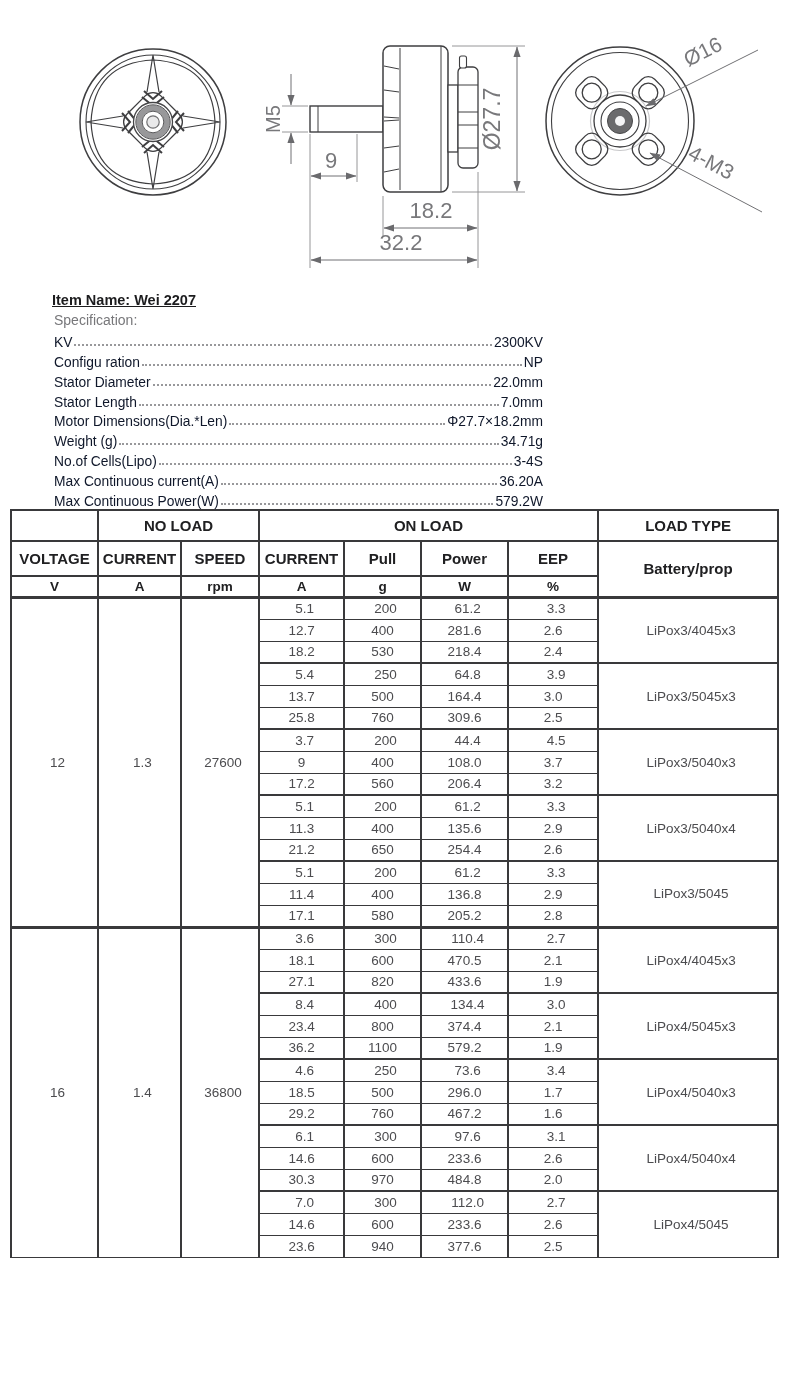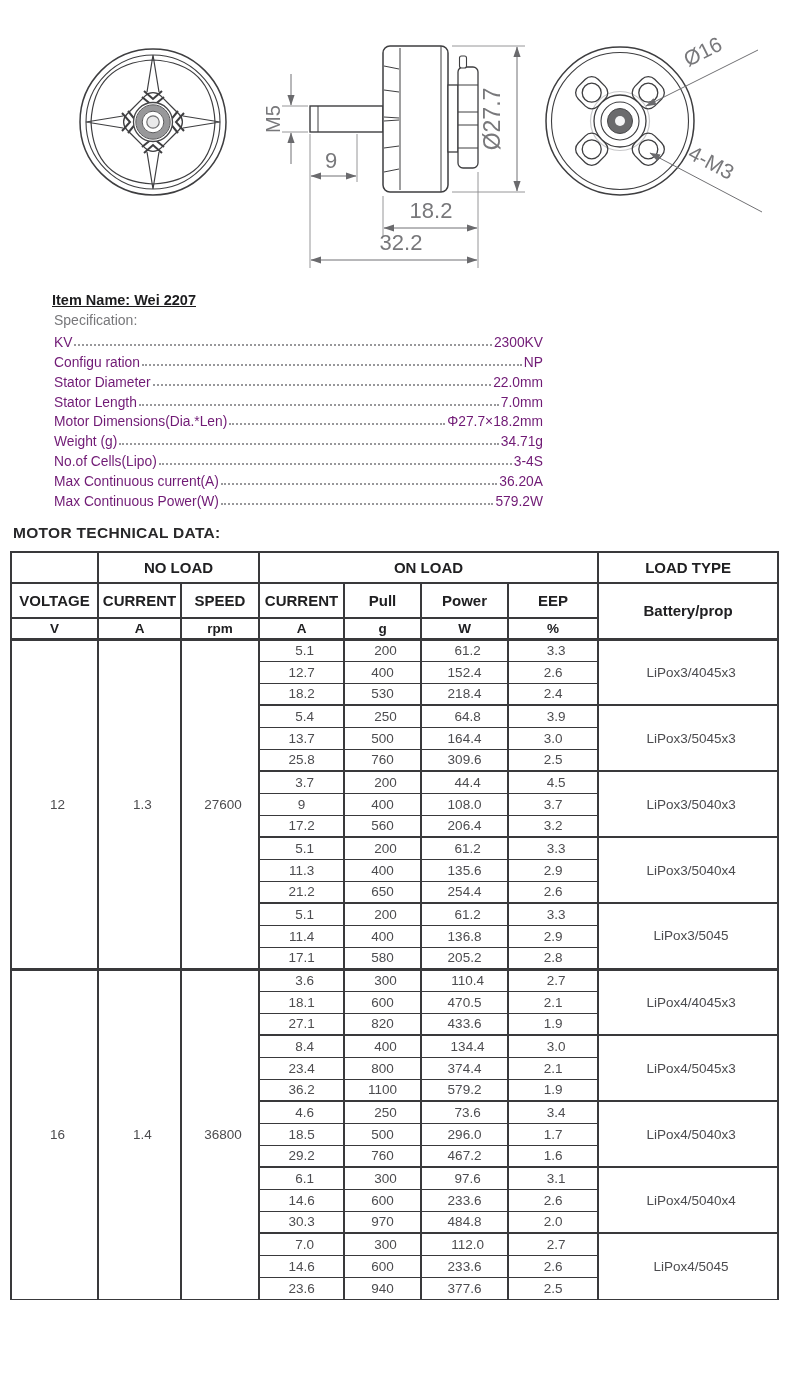--- a/index.html
+++ b/index.html
@@ -7,21 +7,21 @@
   .page { width:790px; height:1384px; background:#fff; overflow:hidden; position:relative; }
   .drawings { display:block; width:790px; height:280px; }
   svg .obj { stroke:#3e3e40; fill:none; }
   svg .objw { stroke:#3e3e40; fill:#fff; }
   svg .dimline { stroke:#717174; stroke-width:1; fill:none; }
   svg .extline { stroke:#8a8a8d; stroke-width:0.9; fill:none; }
   svg text.dim { fill:#78787b; font-family:"Liberation Sans", sans-serif; }
   .item-title { margin:10px 0 0 52px; font-size:14.5px; font-weight:bold; color:#1c1c1e; line-height:20px;text-decoration:underline; }
   .spec-heading { margin-left:54px; font-size:14px; color:#77777a; line-height:20px; }
   .spec-list { margin-left:54px; width:489px; }
-  .spec-row { display:flex; align-items:flex-end; height:19.9px; font-size:13.8px; color:#701a75; }
+  .spec-row { display:flex; align-items:flex-end; height:19.9px; font-size:13.8px; color:#0f172a; }
   .spec-label { white-space:nowrap; }
   .spec-dots { flex:1 1 auto; border-bottom:2px dotted #98989b; margin:0 2px 4px 2px; min-width:20px; }
   .spec-value { white-space:nowrap; }
   .table-heading { margin:14px 0 9px 13px; font-size:15.5px; font-weight:bold; color:#28282a; letter-spacing:0.3px; line-height:19px; }
   .motor-table { border-collapse:collapse; table-layout:fixed; width:767px; margin-left:10px; }
   .motor-table th, .motor-table td { border:2px solid #39393b; text-align:center; vertical-align:middle; padding:0; overflow:hidden; }
   .motor-table thead th { color:#202022; }
   .motor-table tr.hrow1 th { height:31px; font-size:15px; }
   .motor-table tr.hrow2 th { height:35px; font-size:15px; }
   .motor-table tr.units th { height:21px; font-size:13.5px; }
@@ -198,21 +198,20 @@
         <span class="spec-dots"></span>
         <span class="spec-value">36.20A</span>
       </div>
       <div class="spec-row">
         <span class="spec-label">Max Continuous Power(W)</span>
         <span class="spec-dots"></span>
         <span class="spec-value">579.2W</span>
       </div>
     </div>
 
-  <div class="table-heading">MOTOR TECHNICAL DATA:</div>
 
   <table class="motor-table">
     <colgroup>
       <col style="width:87px">
         <col style="width:83px">
         <col style="width:78px">
         <col style="width:85px">
       <col style="width:77px">
         <col style="width:87px">
         <col style="width:90px">
@@ -252,21 +251,21 @@
           <td rowspan="15">27600</td>
           <td>5.1</td>
           <td>200</td>
           <td>61.2</td>
           <td>3.3</td>
           <td rowspan="3" class="battery-cell">LiPox3/4045x3</td>
         </tr>
         <tr>
           <td>12.7</td>
           <td>400</td>
-          <td>152.4</td>
+          <td>281.6</td>
           <td>2.6</td>
         </tr>
         <tr>
           <td>18.2</td>
           <td>530</td>
           <td>218.4</td>
           <td>2.4</td>
         </tr>
         <tr class="prop-start">
           <td>5.4</td>

